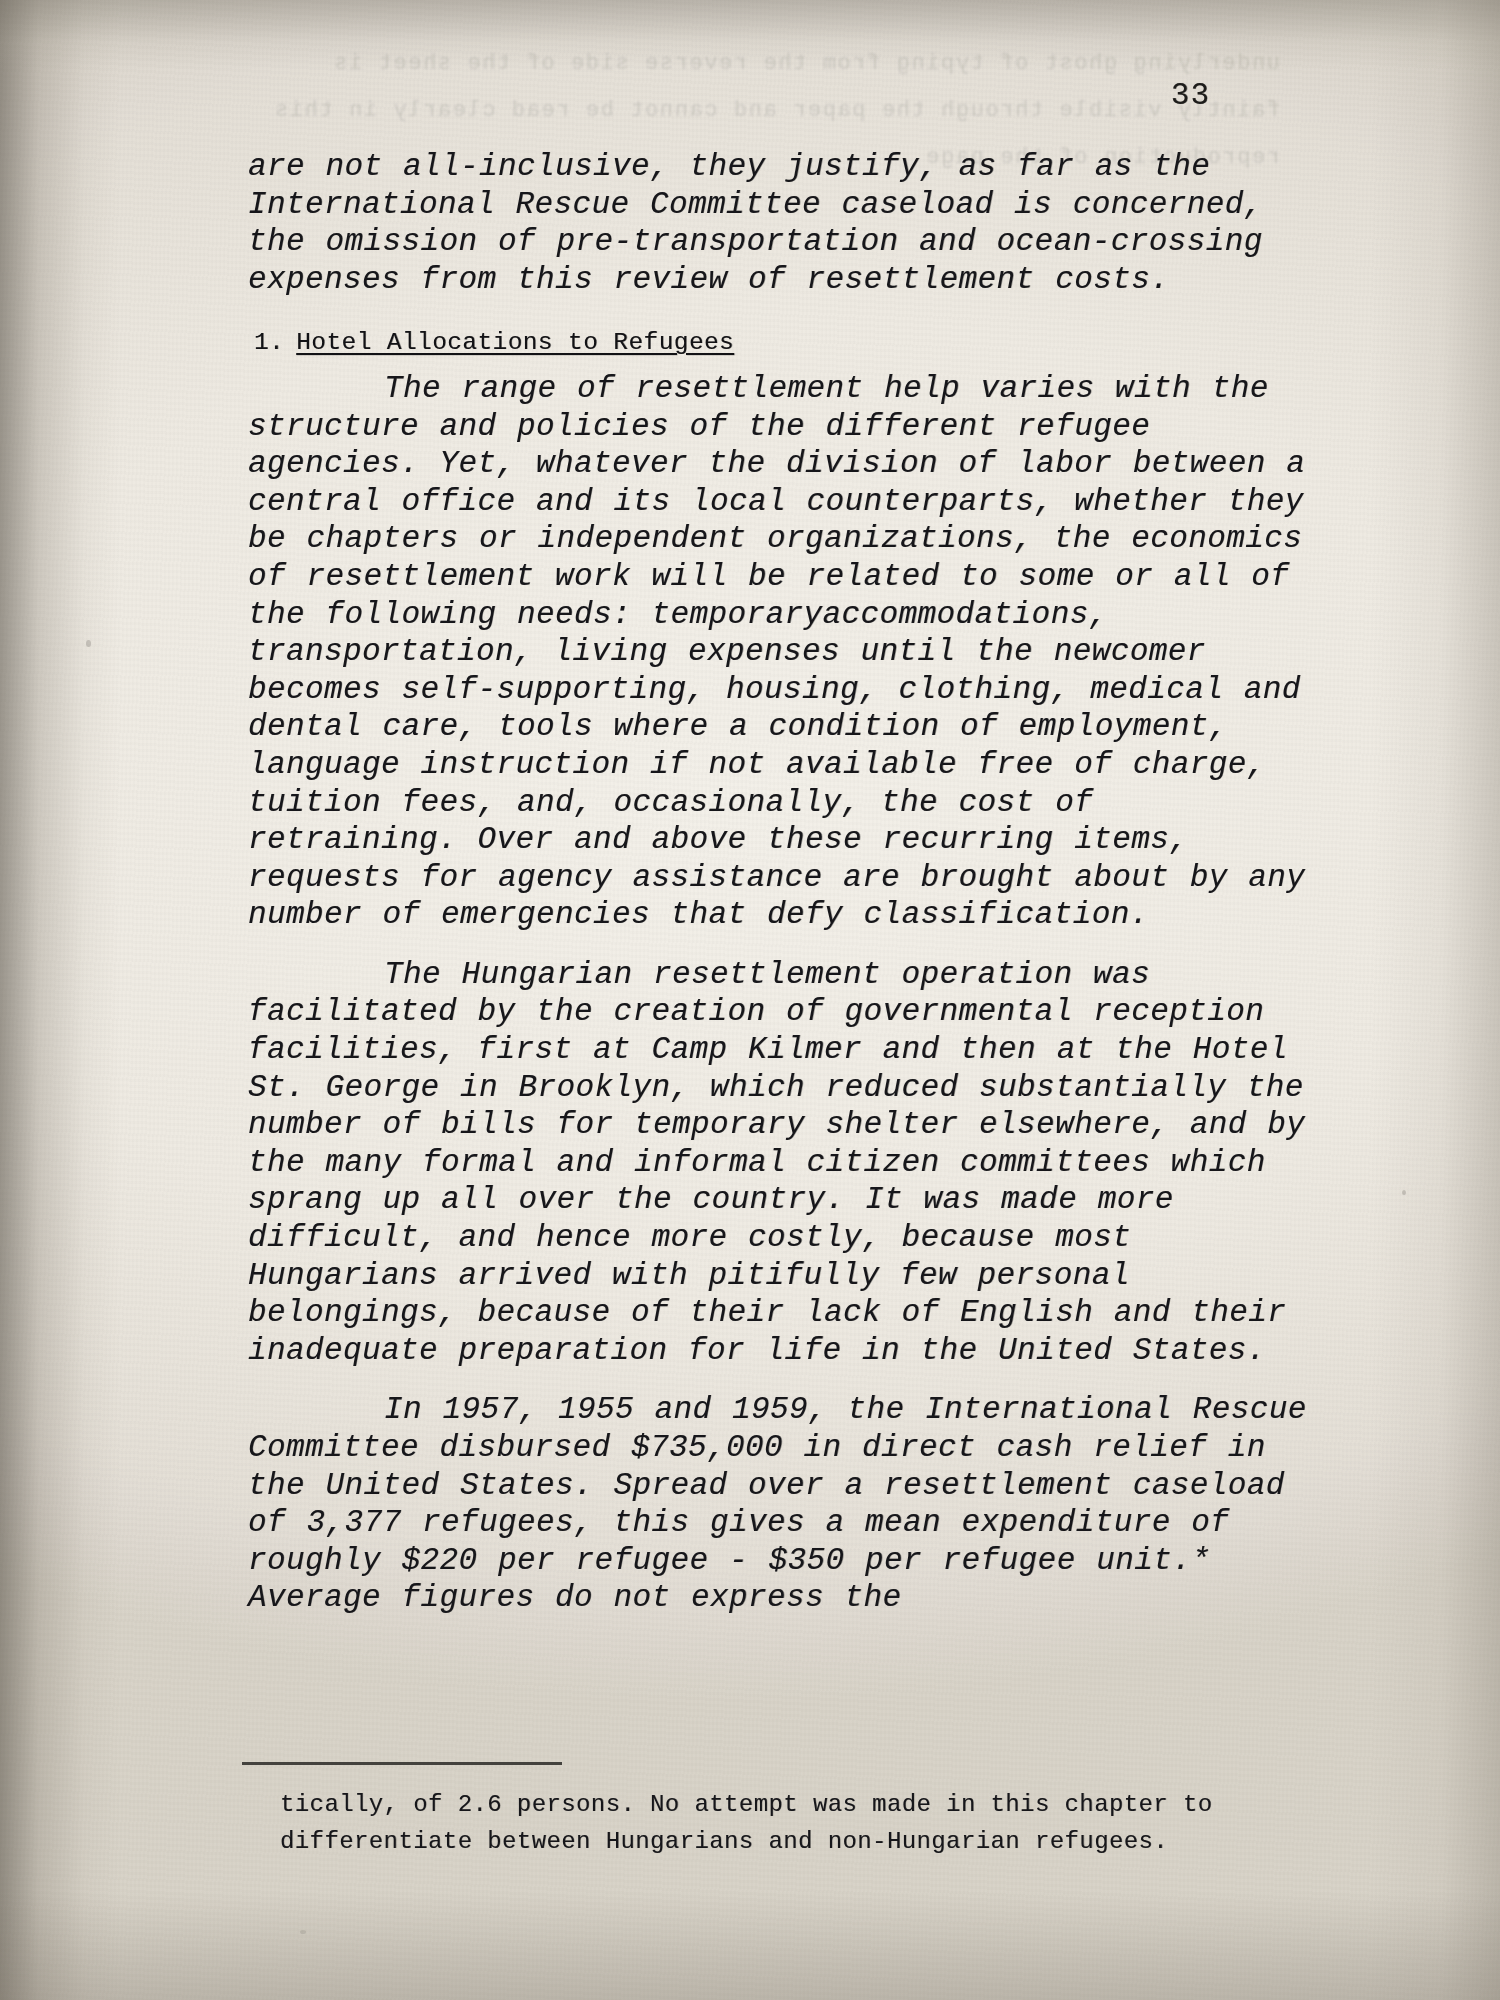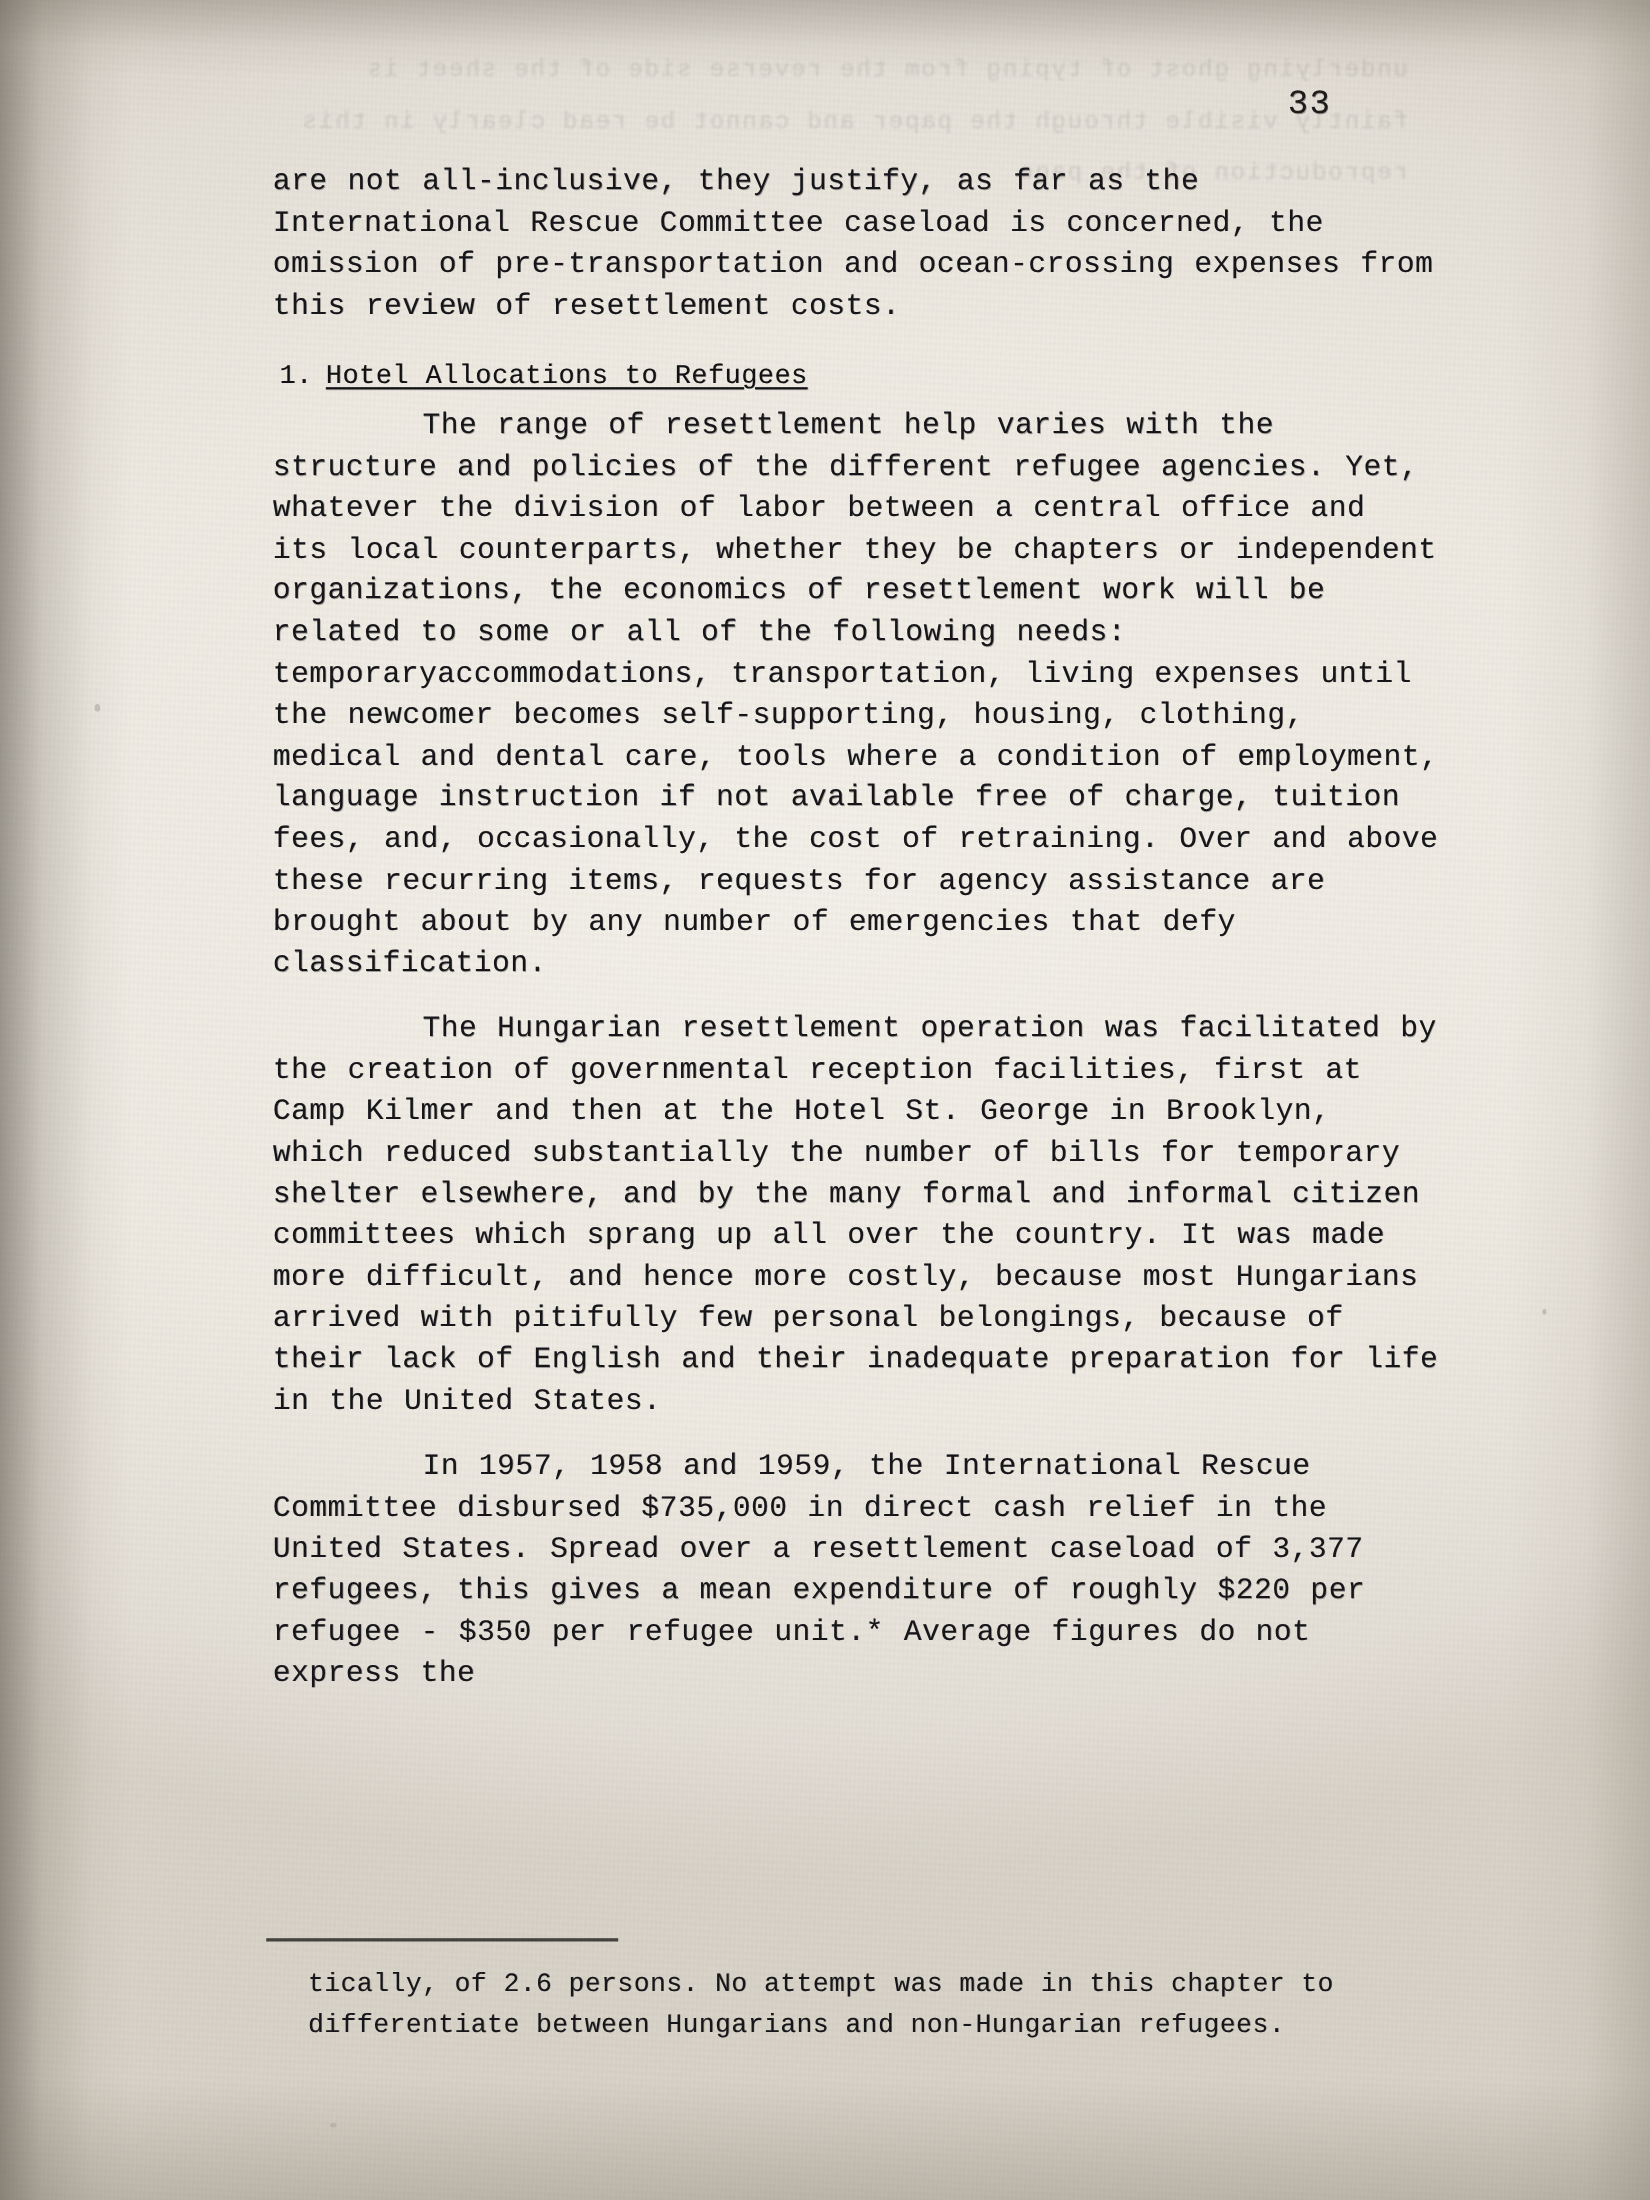--- a/index.html
+++ b/index.html
@@ -96,26 +96,27 @@
 
   .body-block {
     position: absolute;
     left: 248px;
     top: 148px;
     width: 1060px;
   }
 
   p.para {
     margin: 0 0 0 0;
-    font-size: 27px;
+    font-size: 31px;
     line-height: 37.6px;
     letter-spacing: 0.4px;
     color: #16161a;
     text-shadow: 0.55px 0.35px 0.5px rgba(0,0,0,0.32);
     word-spacing: 1.5px;
+    font-style: italic;
   }
   p.para.gap { margin-top: 22px; }
   .indent { display: inline-block; width: 136px; }
 
   .section-head {
     font-size: 24.5px;
     line-height: 37.6px;
     letter-spacing: 0.4px;
     color: #121215;
     margin: 26px 0 8px 6px;
@@ -171,21 +172,21 @@
       <p class="para"><span>are not all-inclusive, they justify, as far as the International Rescue Committee caseload is concerned, the omission of pre-transportation and ocean-crossing expenses from this review of resettlement costs.</span></p>
 
       <div class="section-head">
         <span class="num">1.</span><span class="ttl">Hotel Allocations to Refugees</span>
       </div>
 
       <p class="para"><span class="indent"></span><span>The range of resettlement help varies with the structure and policies of the different refugee agencies. Yet, whatever the division of labor between a central office and its local counterparts, whether they be chapters or independent organizations, the economics of resettlement work will be related to some or all of the following needs: temporaryaccommodations, transportation, living expenses until the newcomer becomes self-supporting, housing, clothing, medical and dental care, tools where a condition of employment, language instruction if not available free of charge, tuition fees, and, occasionally, the cost of retraining. Over and above these recurring items, requests for agency assistance are brought about by any number of emergencies that defy classification.</span></p>
 
       <p class="para gap"><span class="indent"></span><span>The Hungarian resettlement operation was facilitated by the creation of governmental reception facilities, first at Camp Kilmer and then at the Hotel St. George in Brooklyn, which reduced substantially the number of bills for temporary shelter elsewhere, and by the many formal and informal citizen committees which sprang up all over the country. It was made more difficult, and hence more costly, because most Hungarians arrived with pitifully few personal belongings, because of their lack of English and their inadequate preparation for life in the United States.</span></p>
 
-      <p class="para gap"><span class="indent"></span><span>In 1957, 1958 and 1959, the International Rescue Committee disbursed $735,000 in direct cash relief in the United States. Spread over a resettlement caseload of 3,377 refugees, this gives a mean expenditure of roughly $220 per refugee - $350 per refugee unit.* Average figures do not express the</span></p>
+      <p class="para gap"><span class="indent"></span><span>In 1957, 1955 and 1959, the International Rescue Committee disbursed $735,000 in direct cash relief in the United States. Spread over a resettlement caseload of 3,377 refugees, this gives a mean expenditure of roughly $220 per refugee - $350 per refugee unit.* Average figures do not express the</span></p>
     </div>
 
     <div class="footnote-rule"></div>
 
     <div class="footnote">
       <span class="fn-cont">tically, of 2.6 persons. No attempt was made in this chapter to</span>
       <span class="fn-cont">differentiate between Hungarians and non-Hungarian refugees.</span>
     </div>
   </div>
 

